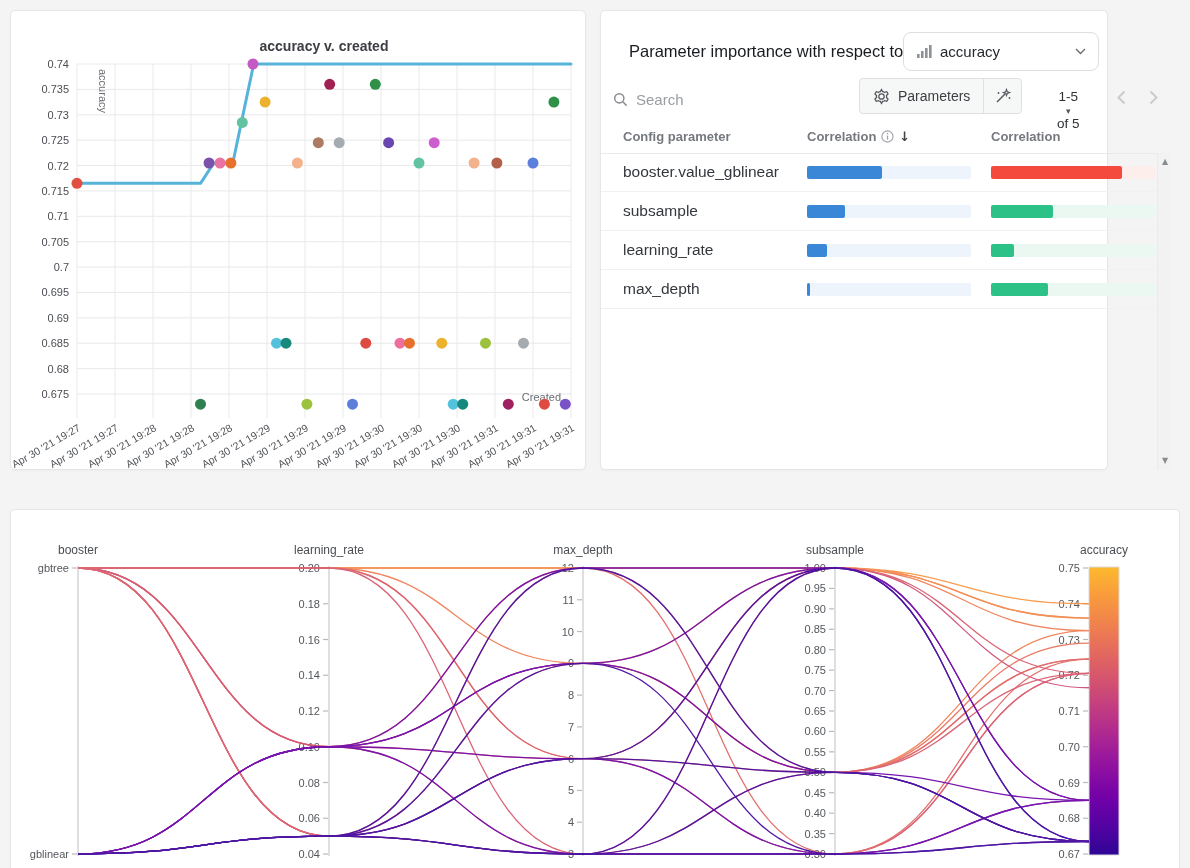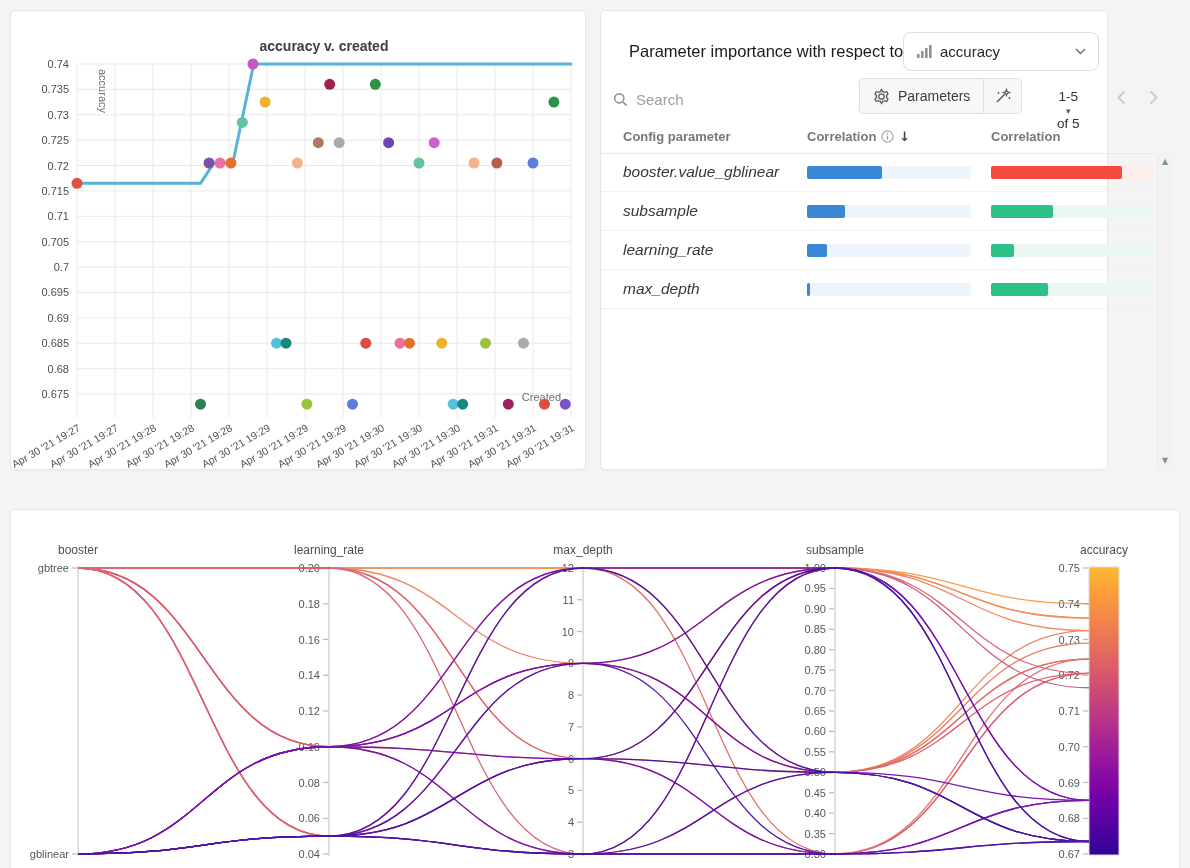--- a/index.html
+++ b/index.html
@@ -60,21 +60,21 @@
     font-size:13px; color:#75797e;font-weight:bold; }
   .tbl-header .h-config { position:absolute; left:22px; }
   .tbl-header .h-imp    { position:absolute; left:206px; display:flex; align-items:center; }
   .tbl-header .h-corr   { position:absolute; left:390px; }
   .tbl-header .sort-arrow { font-family:"DejaVu Sans",sans-serif; color:#3f4348; margin-left:5px; font-size:13px; }
   .tbl-header-border { position:absolute; top:142px; left:0; width:556px; border-top:1px solid #e9eaec; }
 
   #param-rows { position:absolute; top:142px; left:0; width:556px; }
   .p-row { position:relative; height:39px; border-bottom:1px solid #f0f1f2; }
   .p-row .p-name { position:absolute; left:22px; top:50%; transform:translateY(-50%);
-     font-size:15.5px; color:#34383d;font-style:italic; }
+     font-size:15.5px; color:#34383d; }
   .bar-track { position:absolute; top:13px; height:13px; width:164px; border-radius:2px; }
   .bar-fill  { position:absolute; left:0; top:0; height:13px; border-radius:2px; }
   .t-imp  { left:206px; } .t-corr { left:390px; }
 
   .scrollbar { position:absolute; left:556px; top:142px; width:14px; height:317px;
     background:#f2f2f3; border-left:1px solid #ebebed; }
   .scrollbar .sb-up, .scrollbar .sb-down {
     position:absolute; left:0; width:14px; height:14px; text-align:center;
     font-size:8px; color:#8a8d90; line-height:14px; cursor:pointer;
     font-family:"DejaVu Sans",sans-serif; }

